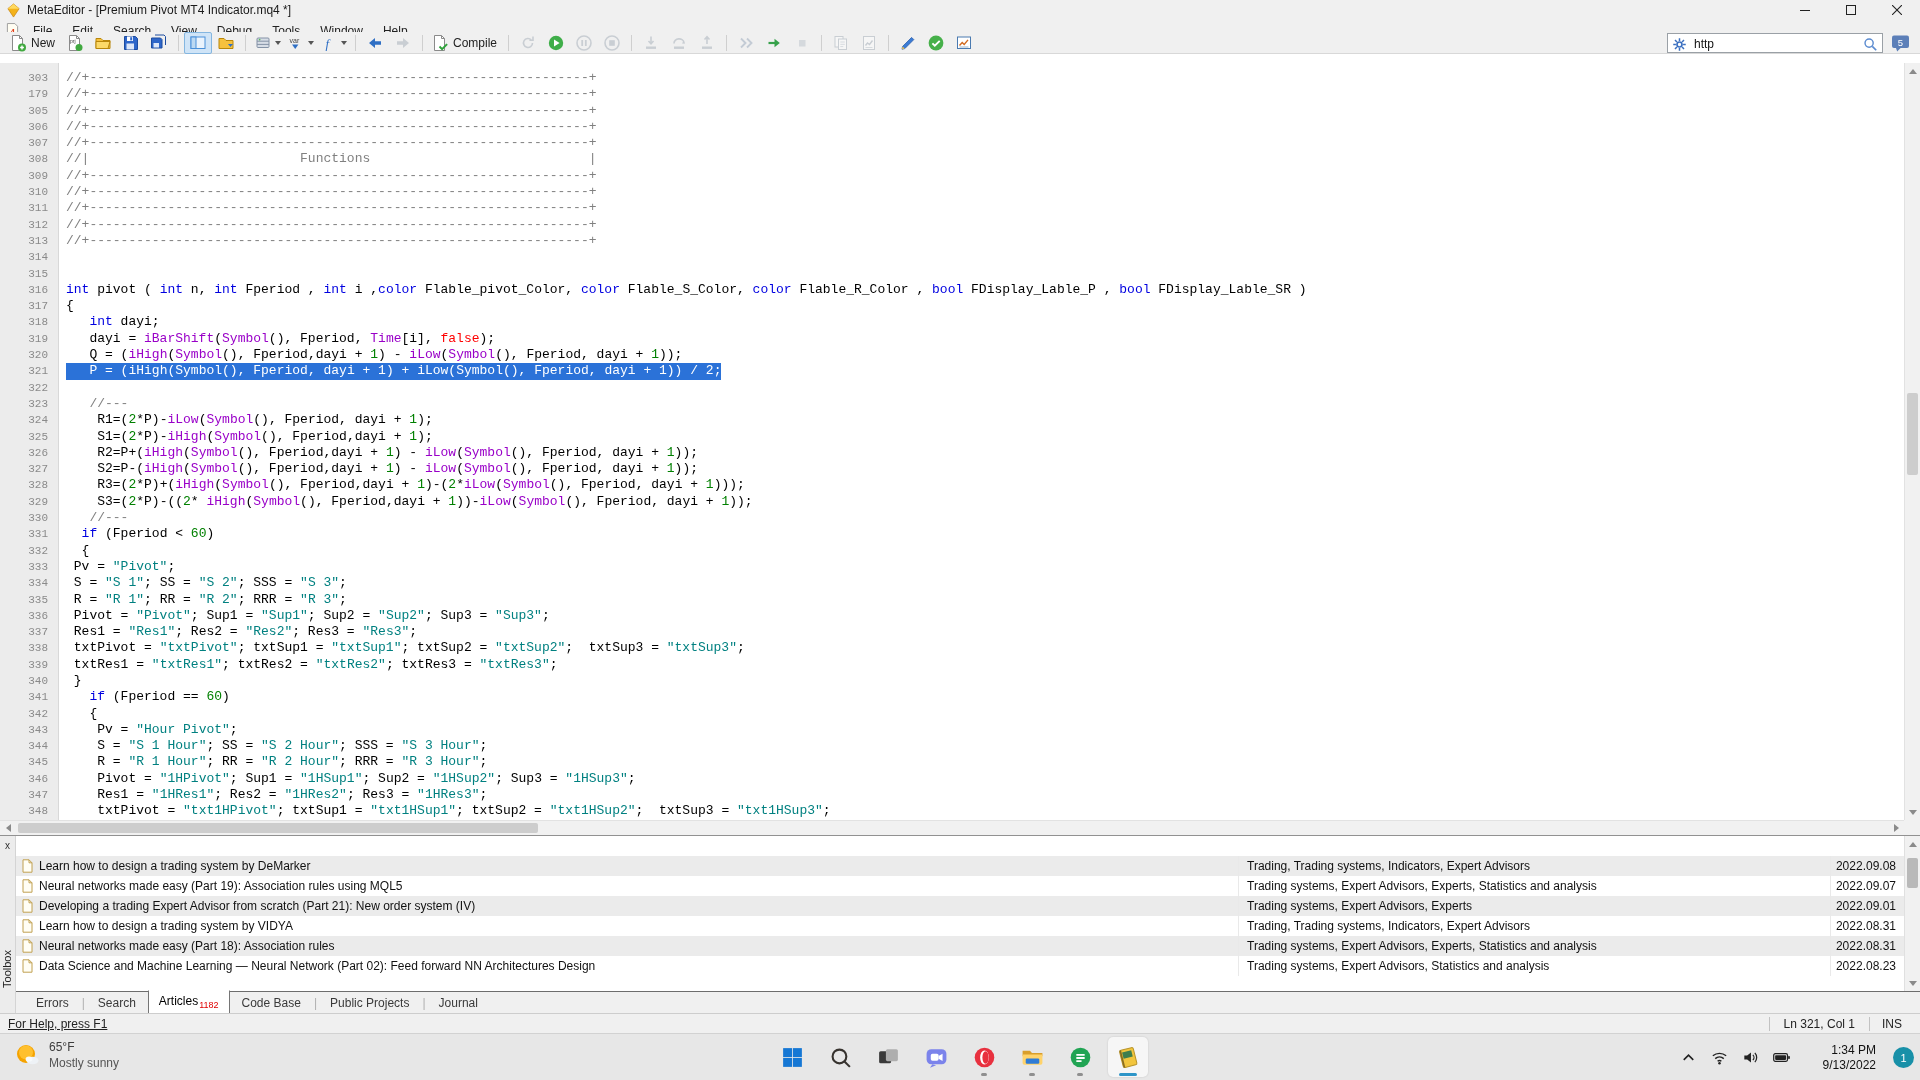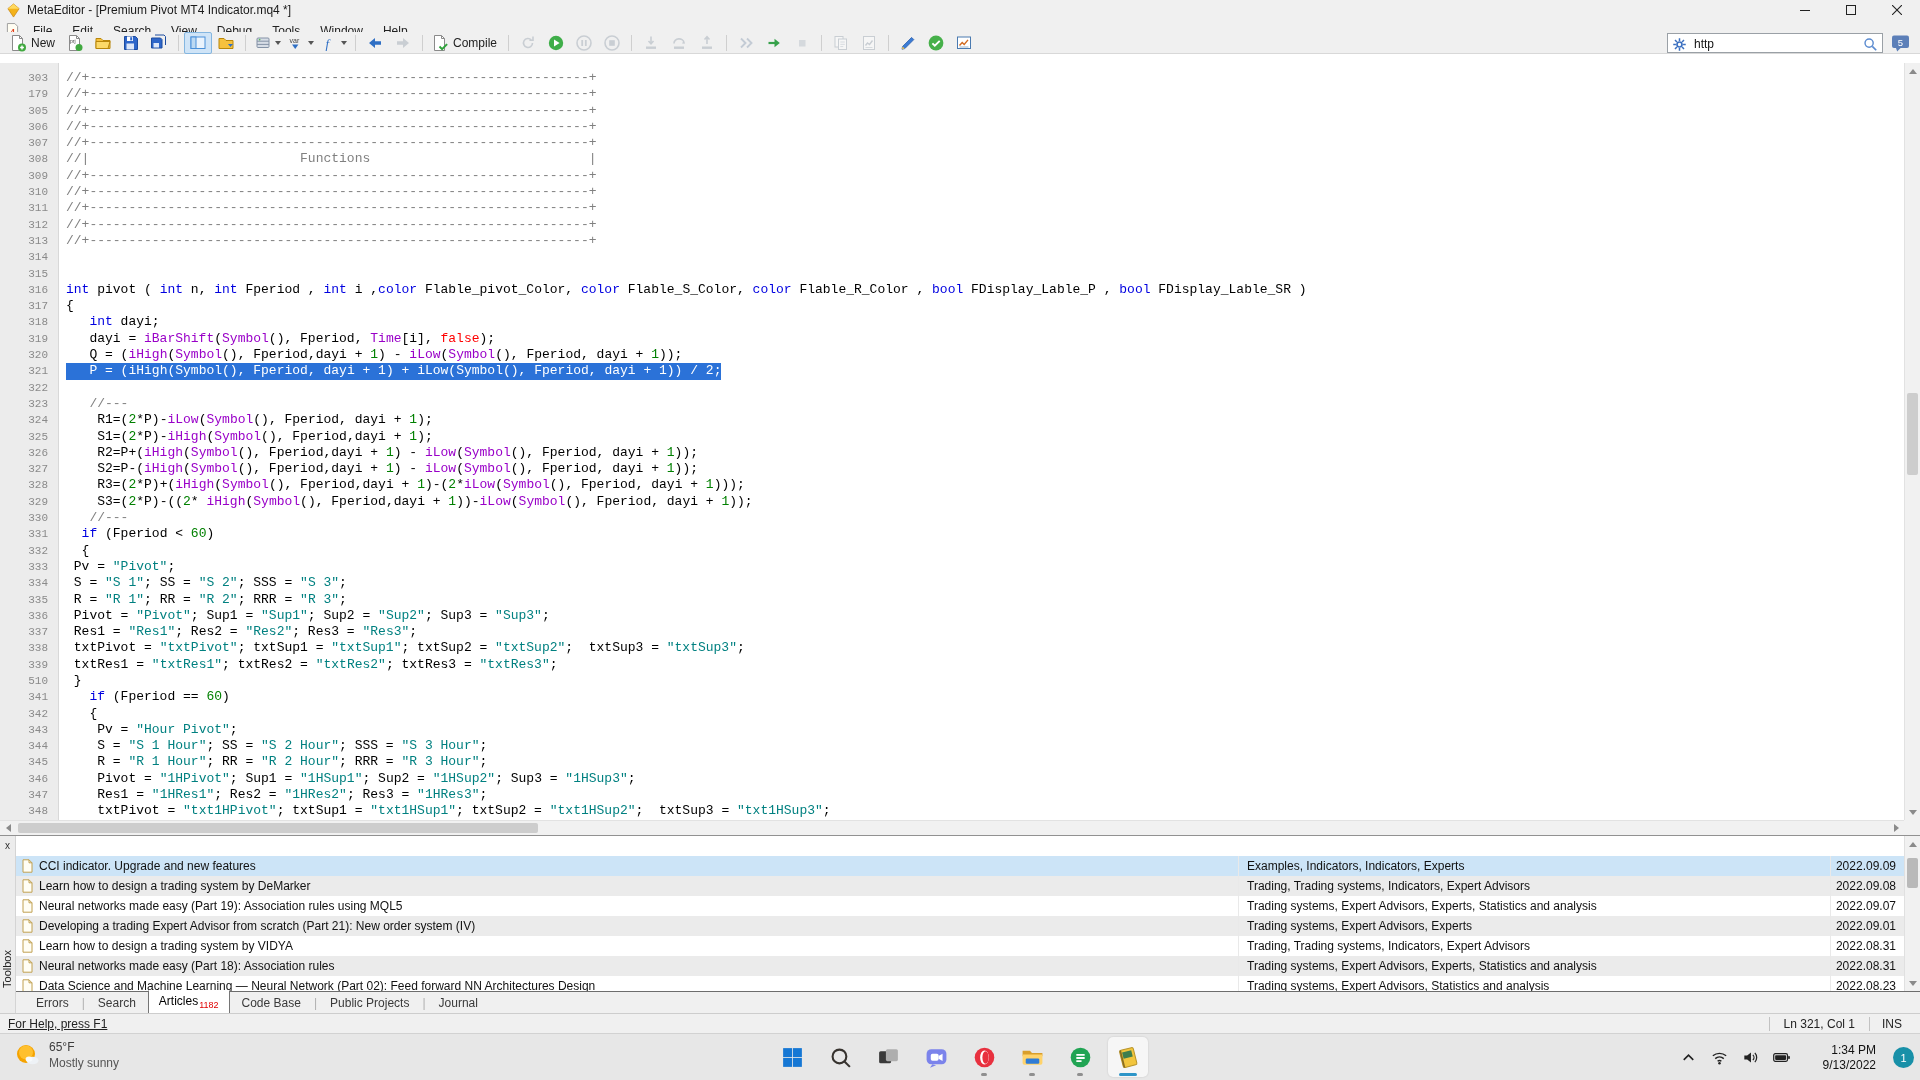--- a/index.html
+++ b/index.html
@@ -458,21 +458,21 @@
       <div class="line"><span class="ln">330</span><span class="code"><span class="codetext"><span class="tk-cmt">   //---</span></span></span></div>
       <div class="line"><span class="ln">331</span><span class="code"><span class="codetext"><span class="tk-pl">  </span><span class="tk-kw">if</span><span class="tk-pl"> (Fperiod &lt; </span><span class="tk-num">60</span><span class="tk-pl">)</span></span></span></div>
       <div class="line"><span class="ln">332</span><span class="code"><span class="codetext"><span class="tk-pl">  {</span></span></span></div>
       <div class="line"><span class="ln">333</span><span class="code"><span class="codetext"><span class="tk-pl"> Pv = </span><span class="tk-str">"Pivot"</span><span class="tk-pl">;</span></span></span></div>
       <div class="line"><span class="ln">334</span><span class="code"><span class="codetext"><span class="tk-pl"> S = </span><span class="tk-str">"S 1"</span><span class="tk-pl">; SS = </span><span class="tk-str">"S 2"</span><span class="tk-pl">; SSS = </span><span class="tk-str">"S 3"</span><span class="tk-pl">;</span></span></span></div>
       <div class="line"><span class="ln">335</span><span class="code"><span class="codetext"><span class="tk-pl"> R = </span><span class="tk-str">"R 1"</span><span class="tk-pl">; RR = </span><span class="tk-str">"R 2"</span><span class="tk-pl">; RRR = </span><span class="tk-str">"R 3"</span><span class="tk-pl">;</span></span></span></div>
       <div class="line"><span class="ln">336</span><span class="code"><span class="codetext"><span class="tk-pl"> Pivot = </span><span class="tk-str">"Pivot"</span><span class="tk-pl">; Sup1 = </span><span class="tk-str">"Sup1"</span><span class="tk-pl">; Sup2 = </span><span class="tk-str">"Sup2"</span><span class="tk-pl">; Sup3 = </span><span class="tk-str">"Sup3"</span><span class="tk-pl">;</span></span></span></div>
       <div class="line"><span class="ln">337</span><span class="code"><span class="codetext"><span class="tk-pl"> Res1 = </span><span class="tk-str">"Res1"</span><span class="tk-pl">; Res2 = </span><span class="tk-str">"Res2"</span><span class="tk-pl">; Res3 = </span><span class="tk-str">"Res3"</span><span class="tk-pl">;</span></span></span></div>
       <div class="line"><span class="ln">338</span><span class="code"><span class="codetext"><span class="tk-pl"> txtPivot = </span><span class="tk-str">"txtPivot"</span><span class="tk-pl">; txtSup1 = </span><span class="tk-str">"txtSup1"</span><span class="tk-pl">; txtSup2 = </span><span class="tk-str">"txtSup2"</span><span class="tk-pl">;  txtSup3 = </span><span class="tk-str">"txtSup3"</span><span class="tk-pl">;</span></span></span></div>
       <div class="line"><span class="ln">339</span><span class="code"><span class="codetext"><span class="tk-pl"> txtRes1 = </span><span class="tk-str">"txtRes1"</span><span class="tk-pl">; txtRes2 = </span><span class="tk-str">"txtRes2"</span><span class="tk-pl">; txtRes3 = </span><span class="tk-str">"txtRes3"</span><span class="tk-pl">;</span></span></span></div>
-      <div class="line"><span class="ln">510</span><span class="code"><span class="codetext"><span class="tk-pl"> }</span></span></span></div>
+      <div class="line"><span class="ln">340</span><span class="code"><span class="codetext"><span class="tk-pl"> }</span></span></span></div>
       <div class="line"><span class="ln">341</span><span class="code"><span class="codetext"><span class="tk-pl">   </span><span class="tk-kw">if</span><span class="tk-pl"> (Fperiod == </span><span class="tk-num">60</span><span class="tk-pl">)</span></span></span></div>
       <div class="line"><span class="ln">342</span><span class="code"><span class="codetext"><span class="tk-pl">   {</span></span></span></div>
       <div class="line"><span class="ln">343</span><span class="code"><span class="codetext"><span class="tk-pl">    Pv = </span><span class="tk-str">"Hour Pivot"</span><span class="tk-pl">;</span></span></span></div>
       <div class="line"><span class="ln">344</span><span class="code"><span class="codetext"><span class="tk-pl">    S = </span><span class="tk-str">"S 1 Hour"</span><span class="tk-pl">; SS = </span><span class="tk-str">"S 2 Hour"</span><span class="tk-pl">; SSS = </span><span class="tk-str">"S 3 Hour"</span><span class="tk-pl">;</span></span></span></div>
       <div class="line"><span class="ln">345</span><span class="code"><span class="codetext"><span class="tk-pl">    R = </span><span class="tk-str">"R 1 Hour"</span><span class="tk-pl">; RR = </span><span class="tk-str">"R 2 Hour"</span><span class="tk-pl">; RRR = </span><span class="tk-str">"R 3 Hour"</span><span class="tk-pl">;</span></span></span></div>
       <div class="line"><span class="ln">346</span><span class="code"><span class="codetext"><span class="tk-pl">    Pivot = </span><span class="tk-str">"1HPivot"</span><span class="tk-pl">; Sup1 = </span><span class="tk-str">"1HSup1"</span><span class="tk-pl">; Sup2 = </span><span class="tk-str">"1HSup2"</span><span class="tk-pl">; Sup3 = </span><span class="tk-str">"1HSup3"</span><span class="tk-pl">;</span></span></span></div>
       <div class="line"><span class="ln">347</span><span class="code"><span class="codetext"><span class="tk-pl">    Res1 = </span><span class="tk-str">"1HRes1"</span><span class="tk-pl">; Res2 = </span><span class="tk-str">"1HRes2"</span><span class="tk-pl">; Res3 = </span><span class="tk-str">"1HRes3"</span><span class="tk-pl">;</span></span></span></div>
       <div class="line"><span class="ln">348</span><span class="code"><span class="codetext"><span class="tk-pl">    txtPivot = </span><span class="tk-str">"txt1HPivot"</span><span class="tk-pl">; txtSup1 = </span><span class="tk-str">"txt1HSup1"</span><span class="tk-pl">; txtSup2 = </span><span class="tk-str">"txt1HSup2"</span><span class="tk-pl">;  txtSup3 = </span><span class="tk-str">"txt1HSup3"</span><span class="tk-pl">;</span></span></span></div>
     </div>
 </div>
@@ -495,33 +495,20 @@
     </div>
 </div>
 <div class="scorner"></div>
 
 <div class="abs toolbox">
   <div class="strip">
     <div class="strip-close">x</div>
     <div class="strip-label">Toolbox</div>
   </div>
   <div id="trows">
-      <div class="trow selected">
-        <div class="namec">
-          <span style="display: flex;">
-            <svg width="11" height="14" viewBox="0 0 11 14">
-              <path d="M1 .8h6l3 3v9.4H1z" fill="#fffef5" stroke="#c0a050"></path>
-              <path d="M7 .8v3h3" fill="none" stroke="#c0a050"></path>
-            </svg>
-          </span>
-          <span>CCI indicator. Upgrade and new features</span>
-        </div>
-        <div class="catc">Examples, Indicators, Indicators, Experts</div>
-        <div class="datec">2022.09.09</div>
-      </div>
       <div class="trow alt">
         <div class="namec">
           <span style="display: flex;">
             <svg width="11" height="14" viewBox="0 0 11 14">
               <path d="M1 .8h6l3 3v9.4H1z" fill="#fffef5" stroke="#c0a050"></path>
               <path d="M7 .8v3h3" fill="none" stroke="#c0a050"></path>
             </svg>
           </span>
           <span>Learn how to design a trading system by DeMarker</span>
         </div>

